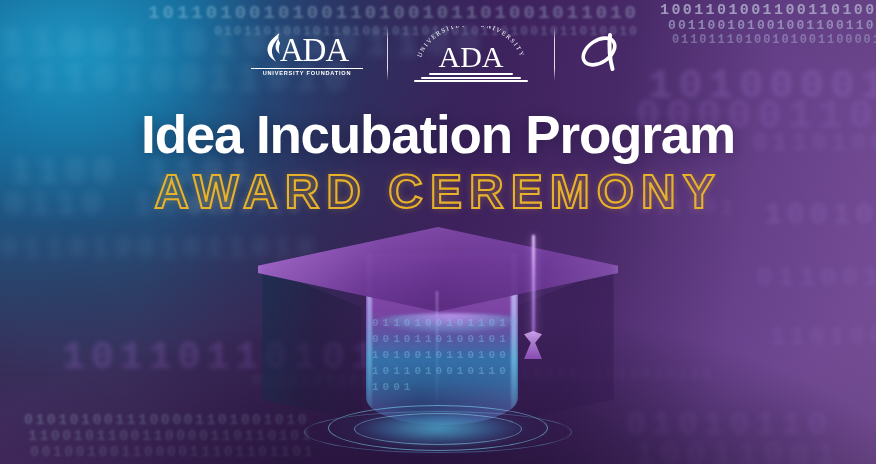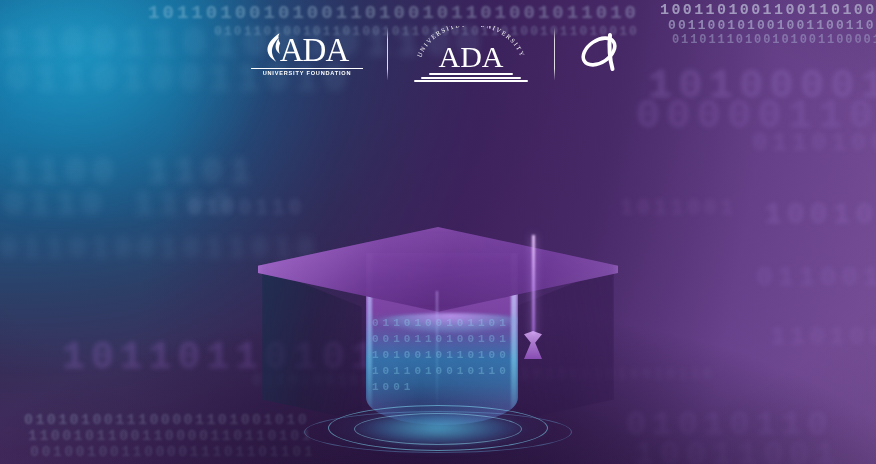--- a/index.html
+++ b/index.html
@@ -326,20 +326,24 @@
           <svg width="46" height="40" viewBox="0 0 46 40" aria-hidden="true">
             <ellipse cx="20" cy="19.5" rx="17.5" ry="11" transform="rotate(-34 20 19.5)" fill="none" stroke="#ffffff" stroke-width="3.6"></ellipse>
             <path d="M31 3 C30 13 30.5 26 33.5 37" fill="none" stroke="#ffffff" stroke-width="4" stroke-linecap="round"></path>
           </svg>
         </span>
       </div>
     </div>
 
   </div>
 
+  <div id="headline-block">
+    <div id="title-main">Idea Incubation Program</div>
+    <div id="title-sub">AWARD CEREMONY</div>
+  </div>
 
   <div id="cap-stage">
     <div id="cap-wrap">
       <div class="cap-side-l"></div>
       <div class="cap-side-r"></div>
 
       <div class="cap-cylinder">
         <div class="cyl-top"></div>
         <div class="cyl-hilite-l"></div>
         <div class="cyl-hilite-r"></div>

